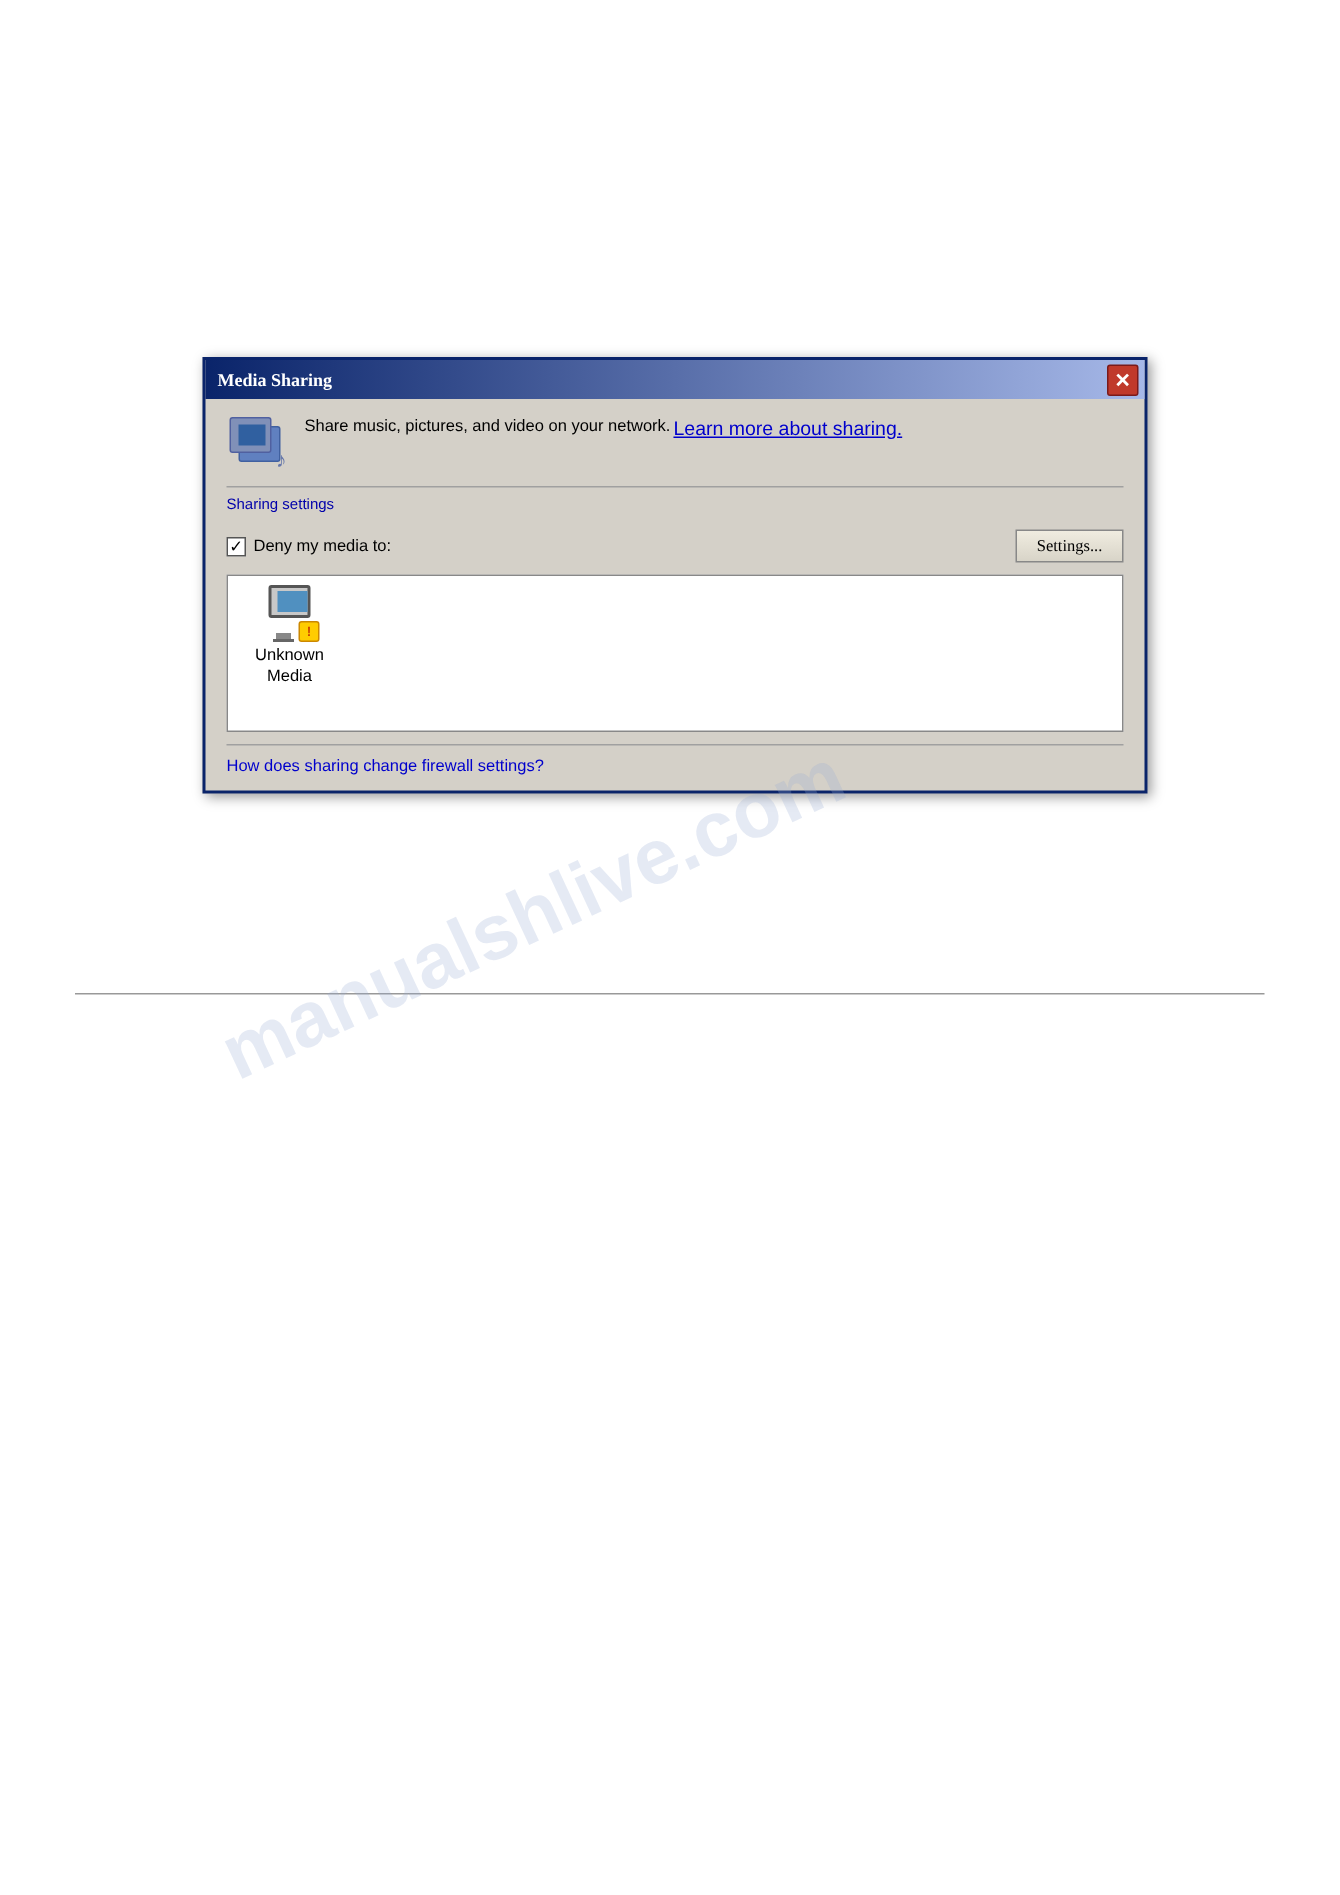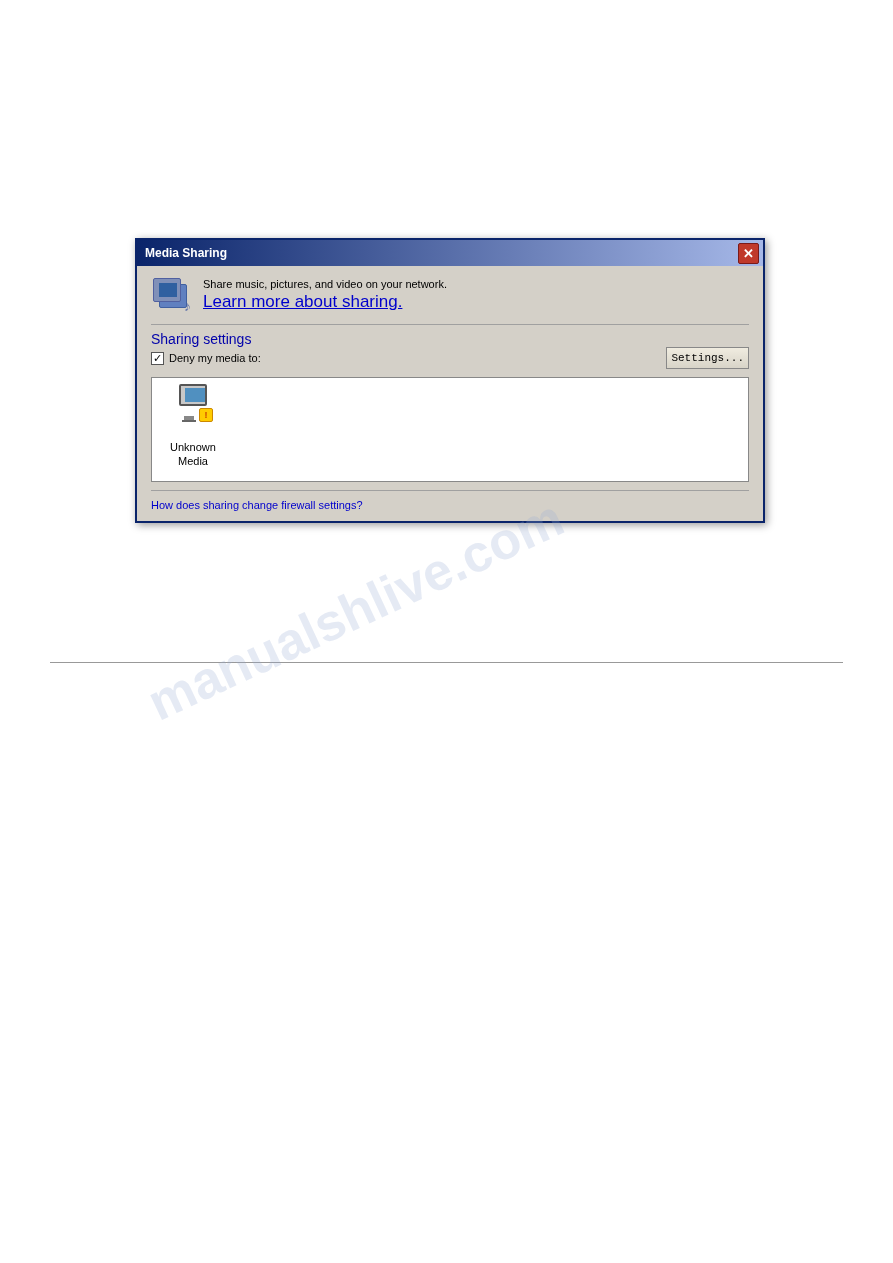--- a/index.html
+++ b/index.html
@@ -58,20 +58,21 @@
       align-items: center;
       justify-content: space-between;
       padding: 0 4px 0 8px;
       user-select: none;
     }
 
     .title-bar-text {
       color: #ffffff;
       font-weight: bold;
       font-size: 12px;
+      font-family: Liberation Serif, serif;
     }
 
     .title-bar-close {
       width: 21px;
       height: 21px;
       background: #c0392b;
       border: 1px solid #7a1a1a;
       display: flex;
       align-items: center;
       justify-content: center;
@@ -90,48 +91,48 @@
     
     .info-section {
       display: flex;
       align-items: flex-start;
       gap: 12px;
       margin-bottom: 10px;
     }
 
     .info-text {
       display: flex;
-      flex-direction: column;
+      flex-direction: row;
       gap: 2px;
     }
 
     .info-text-main {
       font-size: 11px;
       color: #000;
     }
 
     .info-link {
       color: #0000cc;
       text-decoration: underline;
       cursor: pointer;
-      font-size: 17px;
+      font-size: 13px;
     }
 
     
     .section-separator {
       height: 1px;
       background: #a0a0a0;
       margin: 6px 0;
     }
 
     
     .sharing-settings-label {
       color: #0000aa;
-      font-size: 14px;
-      margin-bottom: 0;
+      font-size: 10px;
+      margin-bottom: 11px;
     }
 
     
     .share-row {
       display: flex;
       align-items: center;
       justify-content: space-between;
       margin-bottom: 8px;
     }
 
@@ -178,21 +179,20 @@
       height: 36px;
       position: relative;
       margin-bottom: 4px;
     }
 
     .device-label {
       font-size: 11px;
       color: #000;
       text-align: center;
       line-height: 1.3;
-      margin-top: 16px;
     }
 
     
     .monitor-body {
       width: 28px;
       height: 22px;
       background: #c8c8c8;
       border: 2px solid #555;
       border-radius: 2px;
       position: absolute;
@@ -247,21 +247,21 @@
       display: flex;
       gap: 6px;
       margin-bottom: 10px;
     }
 
     .win-button {
       border: 1px solid #888;
       background: linear-gradient(to bottom, #f0ece0, #d8d4c8);
       padding: 4px 4px;
       font-size: 11px;
-      font-family: Liberation Mono, monospace;
+      font-family: Liberation Serif, serif;
       cursor: pointer;
       min-width: 80px;
     }
 
     .win-button:disabled,
     .win-button.disabled {
       color: #a0a0a0;
       cursor: default;
     }
 

